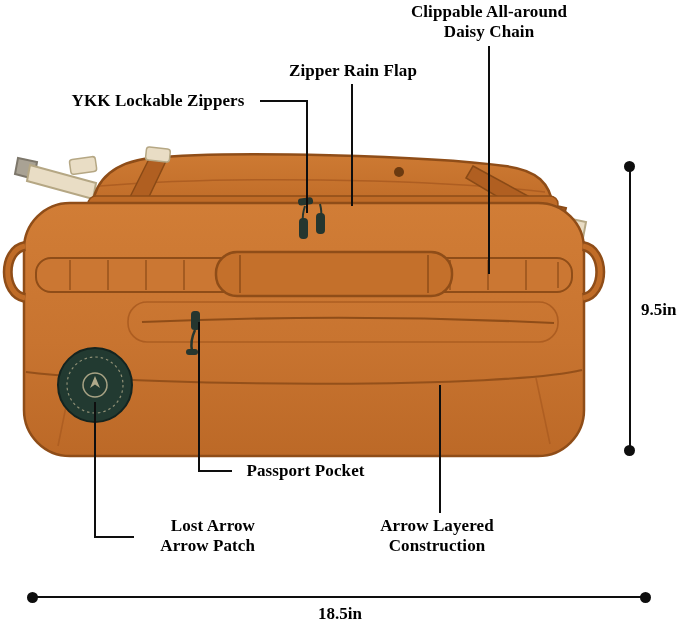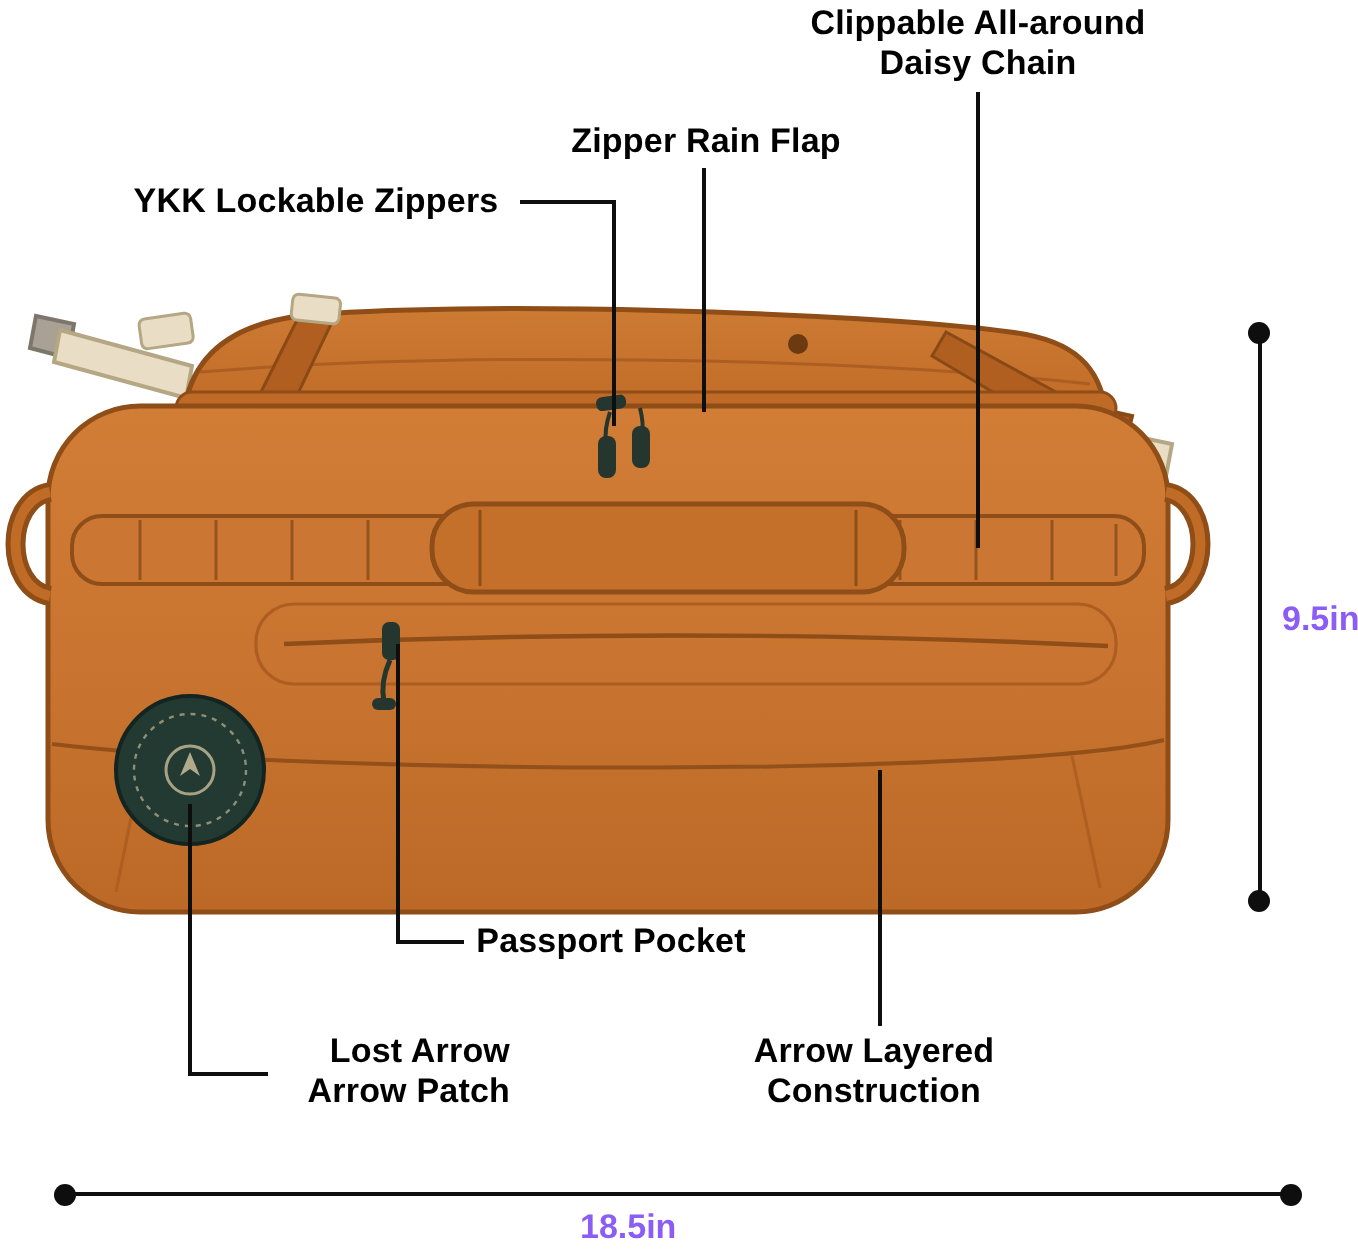--- a/index.html
+++ b/index.html
@@ -1,28 +1,28 @@
 <!DOCTYPE html>
 <html><head>
 <meta charset="utf-8">
 <style>
   html,body{margin:0;padding:0;background:#ffffff;}
   .canvas{
     position:relative;width:679px;height:630px;background:#ffffff;
-    font-family:Liberation Sans, sans-serif;overflow:hidden;
+    font-family:Liberation Serif, serif;overflow:hidden;
   }
   .bag-art{position:absolute;left:0;top:0;width:679px;height:630px;z-index:1;}
   .callout{
     position:absolute;z-index:3;font-weight:700;font-size:17px;line-height:1.17;
     color:#000;text-align:center;letter-spacing:.1px;
   }
   .callout span{display:block;}
   .line{position:absolute;z-index:2;background:#0e0e0e;}
   .dot{position:absolute;z-index:2;width:11px;height:11px;border-radius:50%;background:#0e0e0e;}
-  .dim{position:absolute;z-index:3;font-weight:700;font-size:17px;color:#8b5cf6;}
+  .dim{position:absolute;z-index:3;font-weight:700;font-size:17px;color:#000000;}
 </style>
 </head>
 <body>
 
 <div class="canvas">
 
   <svg class="bag-art" viewBox="0 0 679 630" aria-hidden="true">
     <defs>
       <linearGradient id="bodyGrad" x1="0" y1="0" x2="0" y2="1">
         <stop offset="0" stop-color="#d17d36"></stop>
@@ -162,15 +162,15 @@
     <span>Lost Arrow</span>
     <span>Arrow Patch</span>
   </div>
 
   <div class="callout" style="left:356px; top:516px; width:162px;">
     <span>Arrow Layered</span>
     <span>Construction</span>
   </div>
 
   <div class="dim" style="left:641px; top:300px;">9.5in</div>
-  <div class="dim" style="left:290px; top:604px; width:100px; text-align:left;">18.5in</div>
+  <div class="dim" style="left:290px; top:604px; width:100px; text-align:center;">18.5in</div>
 
 </div>
 
 </body></html>

